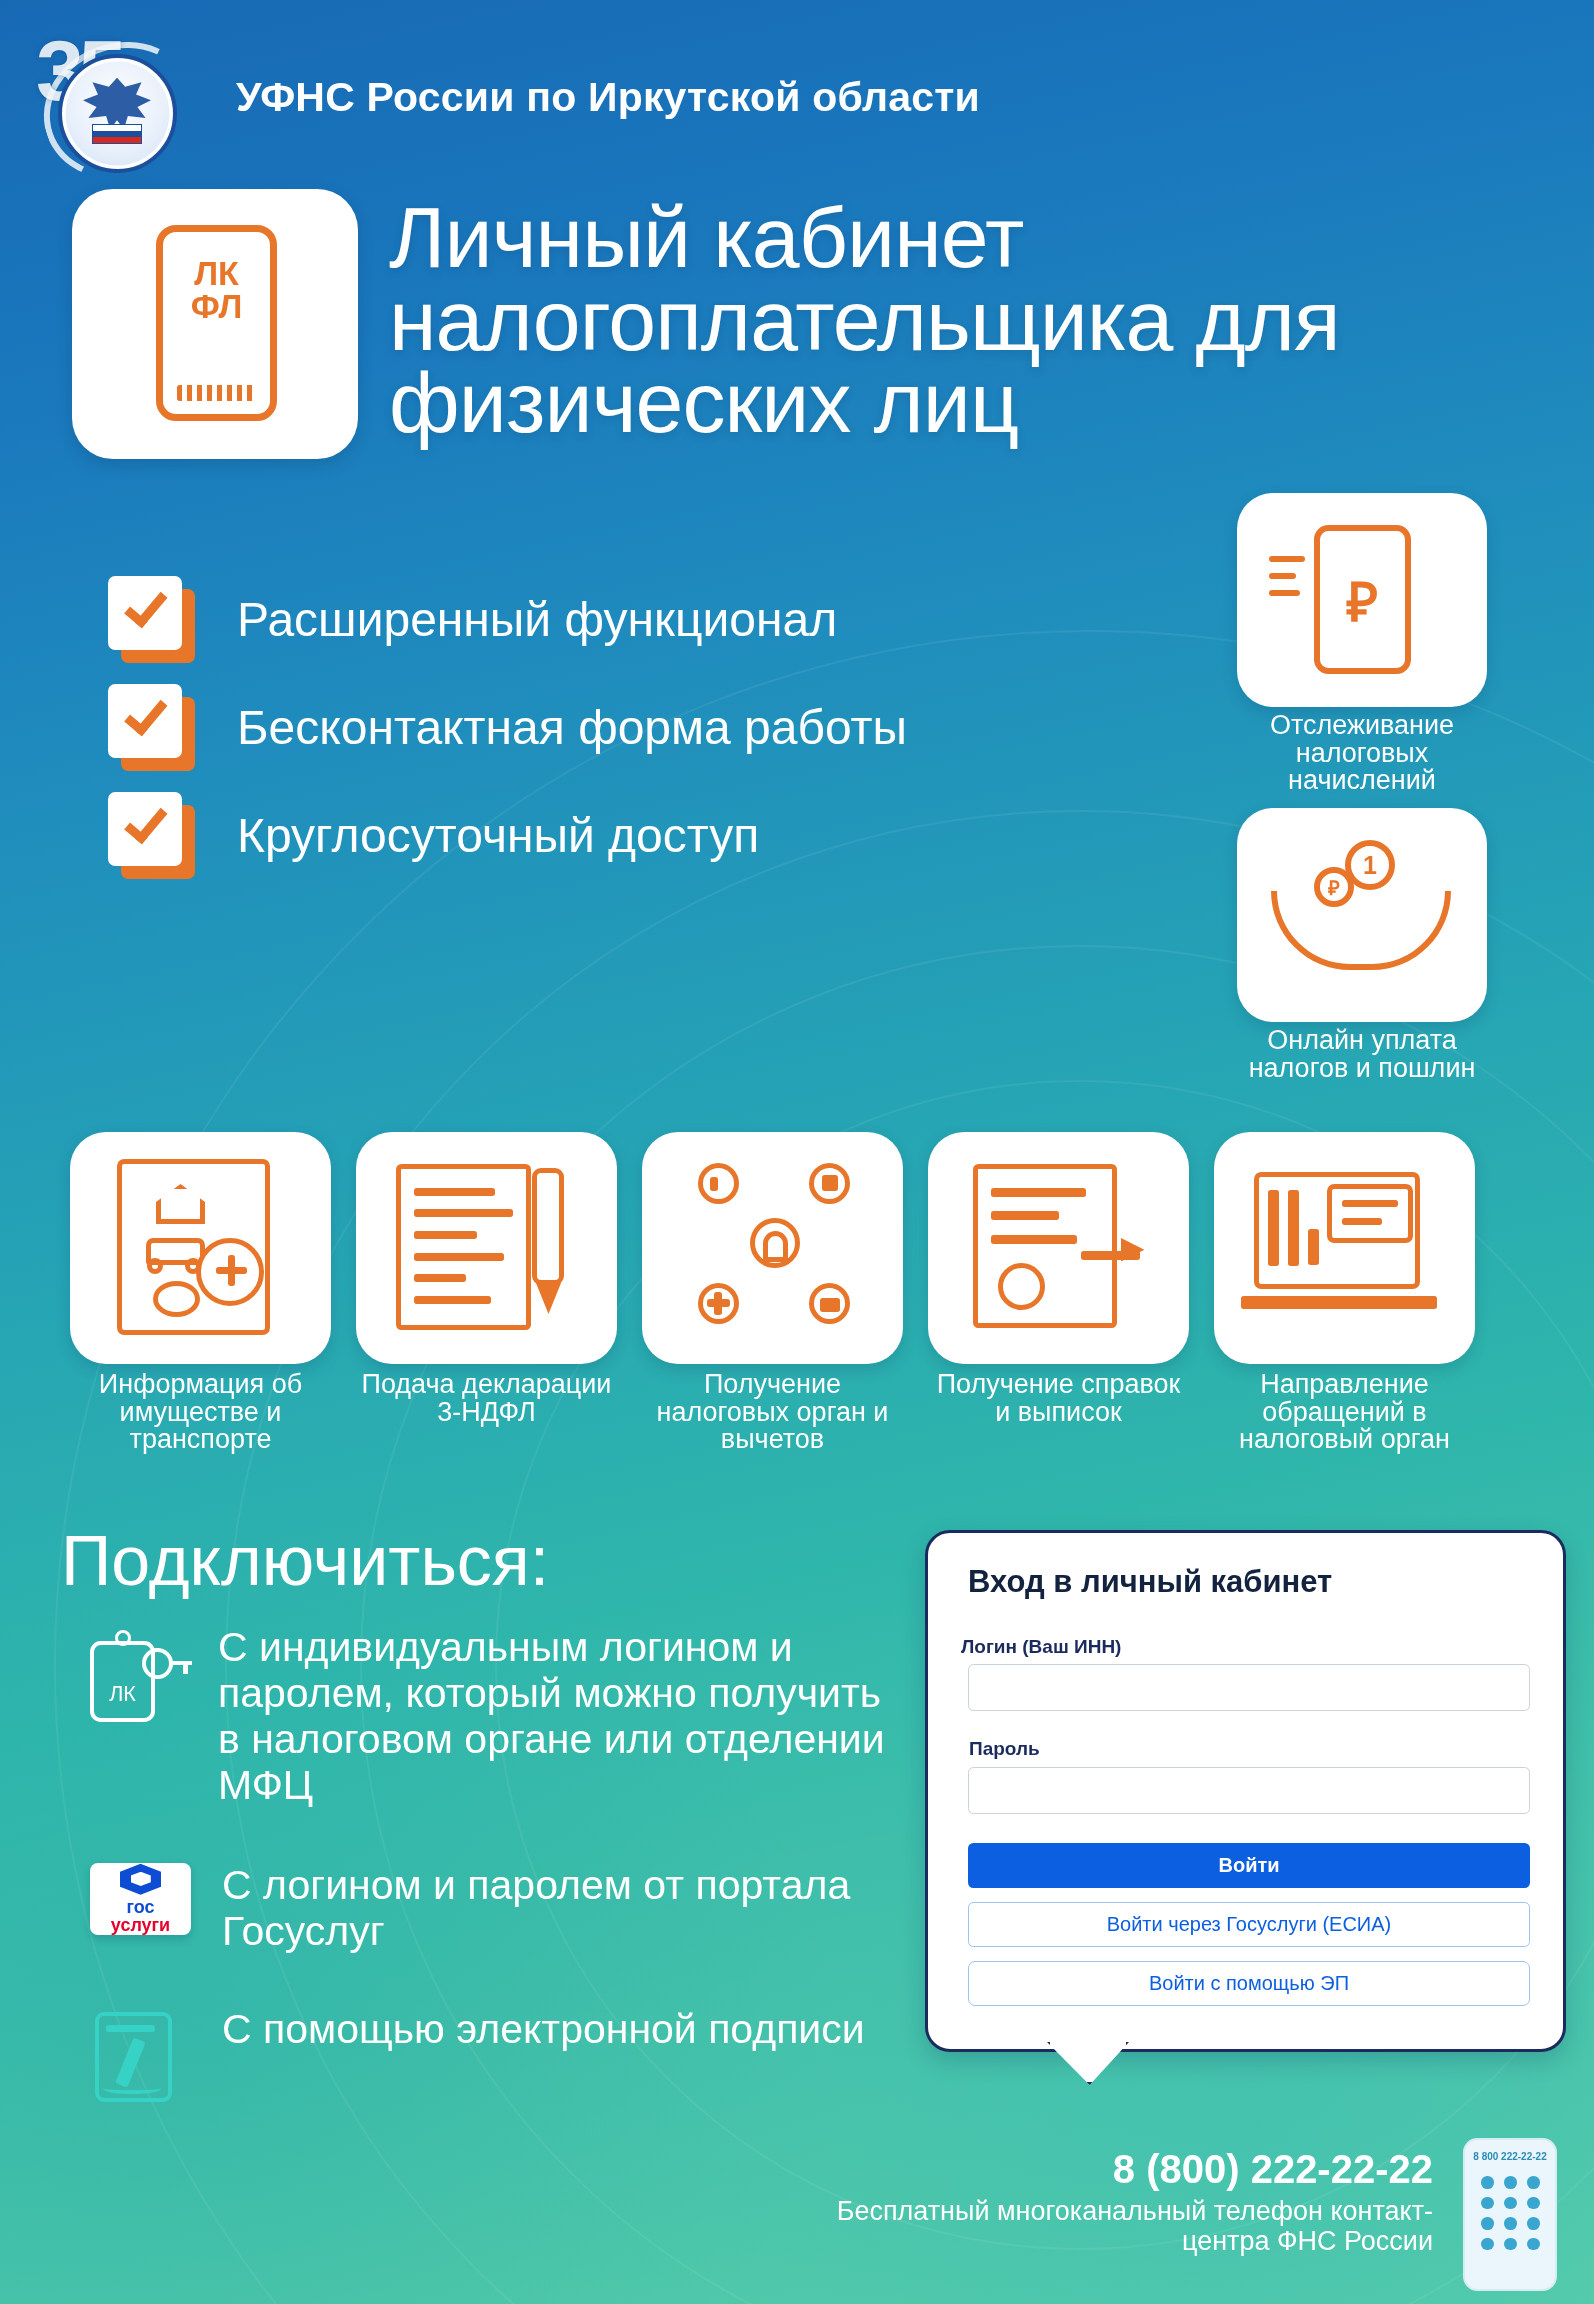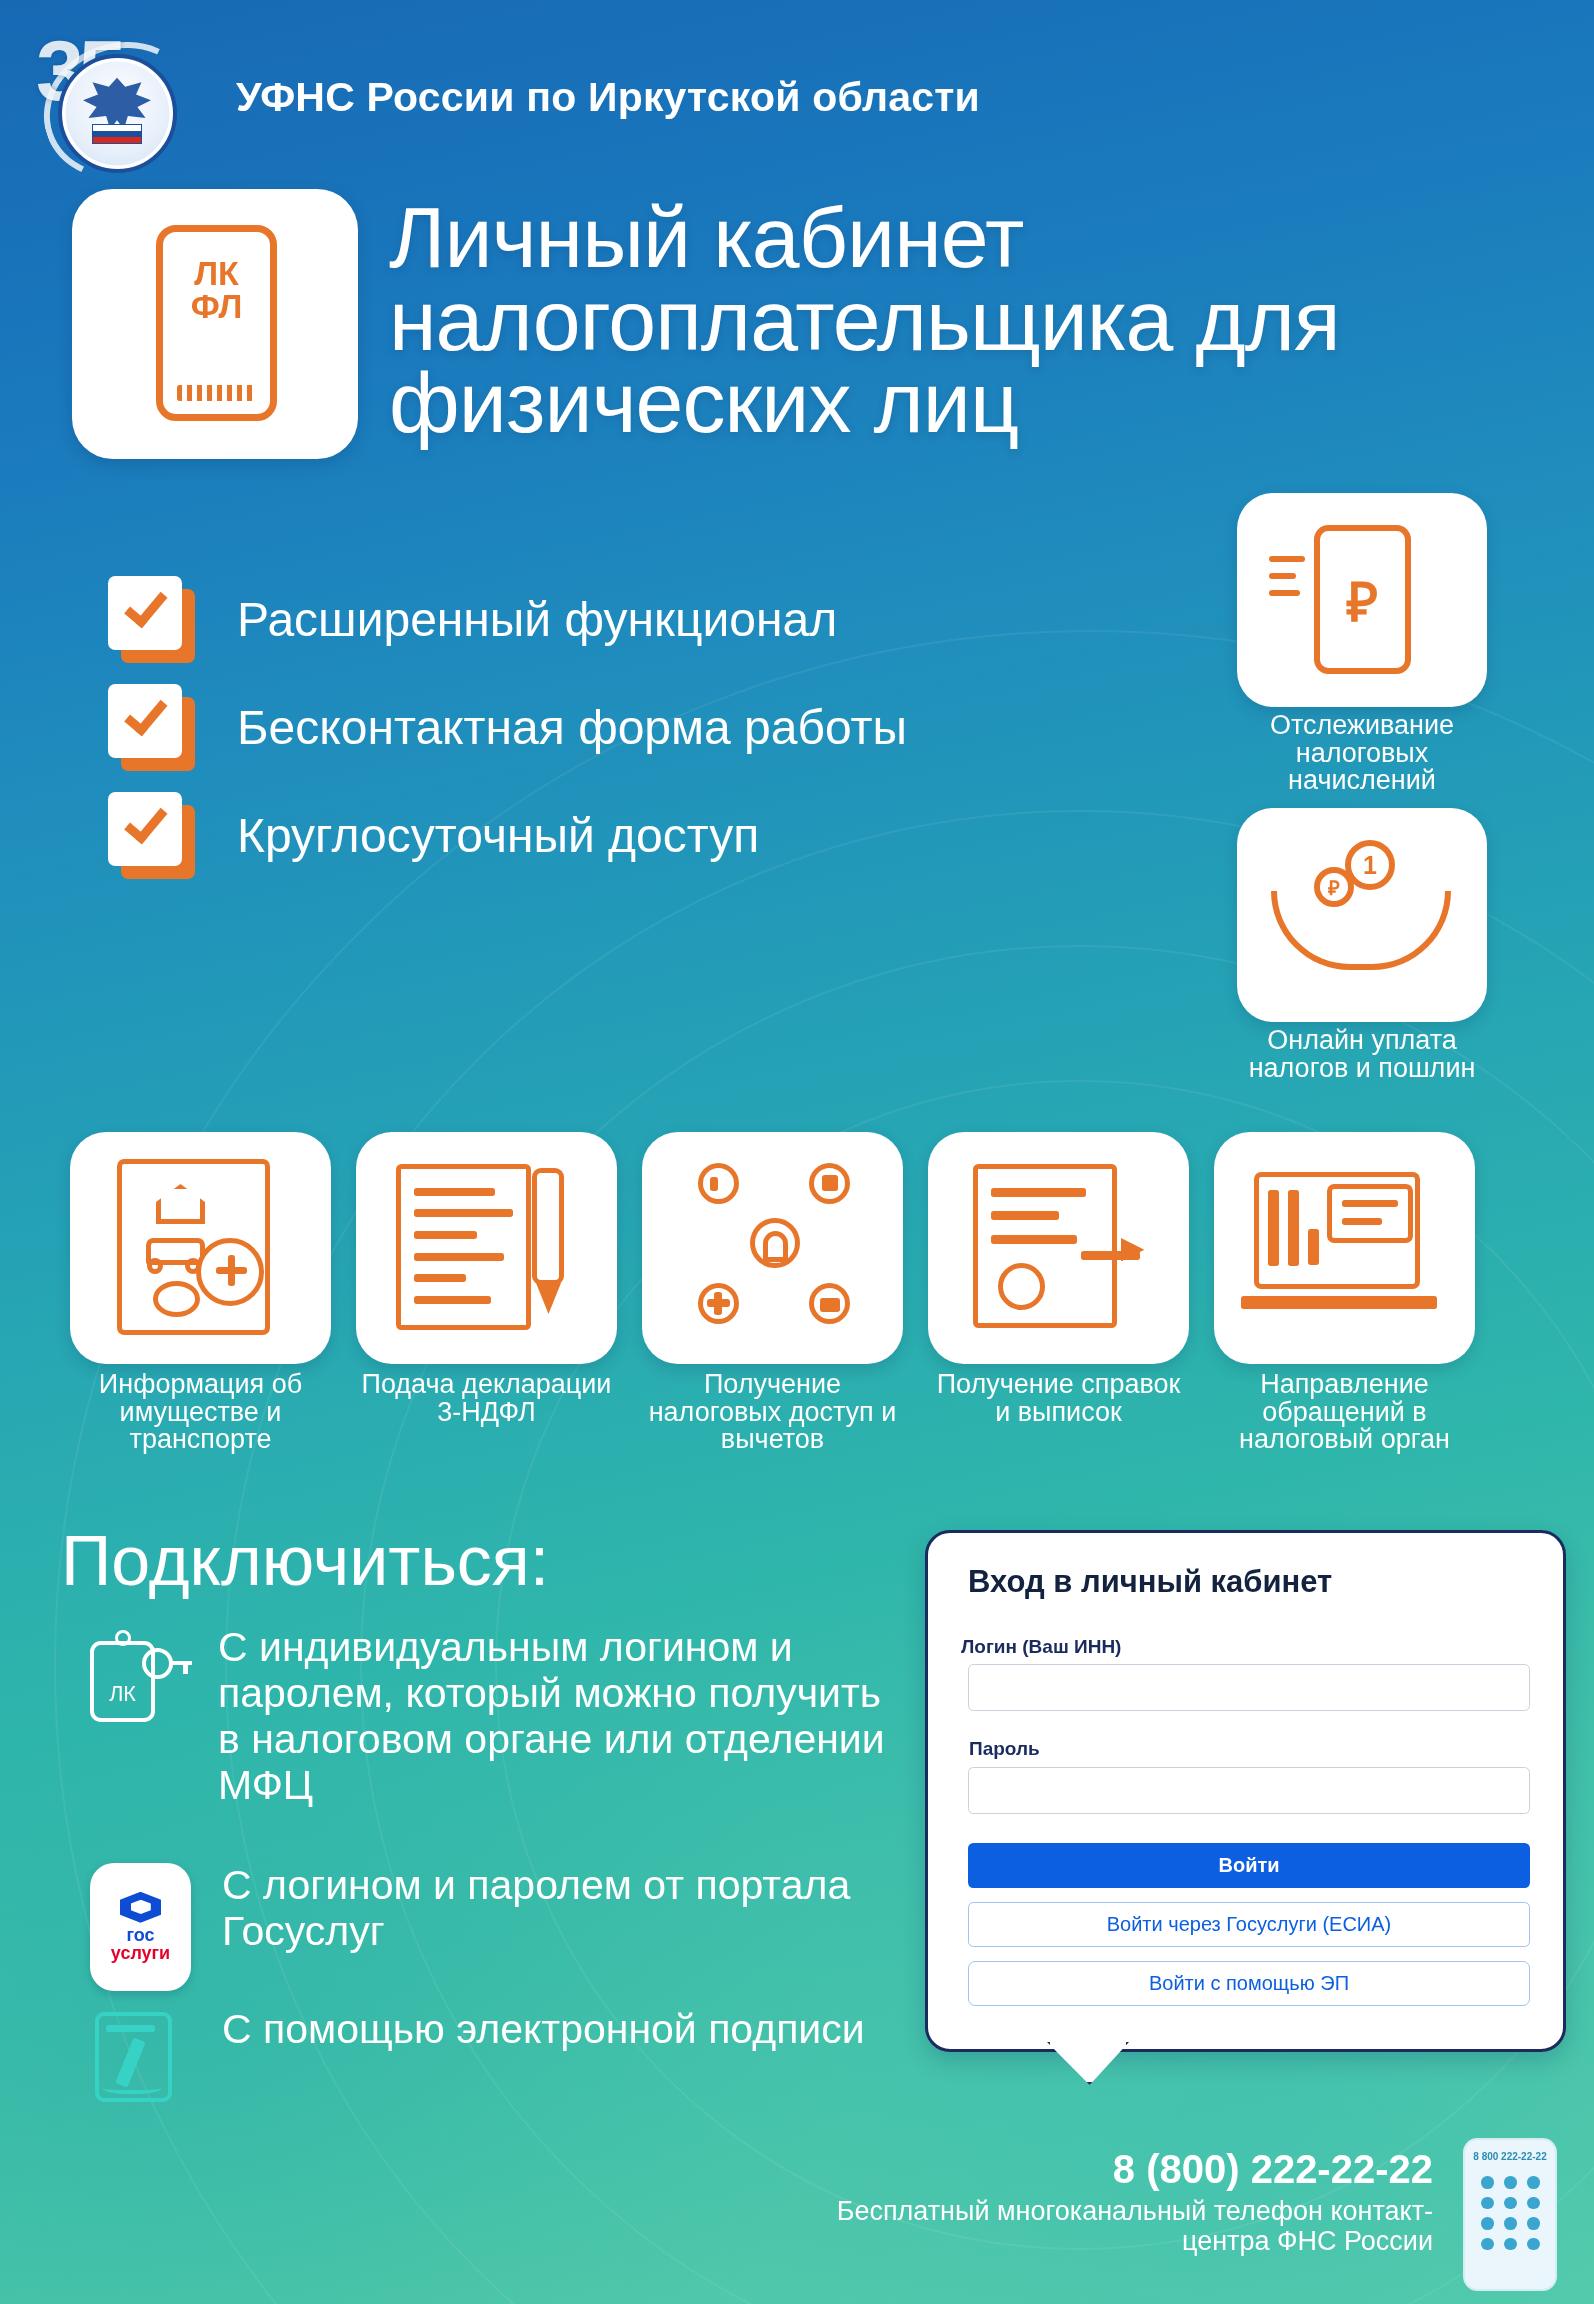--- a/index.html
+++ b/index.html
@@ -193,21 +193,21 @@
     border: 4.5px solid #fff; border-radius: 10.8px;
   }
   .key-tag span { position: absolute; left: 0; right: 0; bottom: 10.8px; text-align: center; color: #fff; font-size: 21.6px; }
   .key-hole { position: absolute; left: 25px; top: 5.4px; width: 16px; height: 16px; border: 3.6px solid #fff; border-radius: 50%; }
   .key-shape { position: absolute; left: 52px; top: 23.4px; width: 49px; height: 32px; }
   .key-shape .kc { position: absolute; left: 0; top: 0; width: 31px; height: 31px; border: 4.5px solid #fff; border-radius: 50%; }
   .key-shape .kb { position: absolute; left: 27px; top: 12.6px; width: 23.4px; height: 4.5px; background: #fff; }
   .key-shape .kt { position: absolute; left: 41px; top: 12.6px; width: 4.5px; height: 12.6px; background: #fff; }
 
   .gos-ico {
-    position: relative; flex: 0 0 101px; width: 101px; height: 128px; border-radius: 24px;
+    position: relative; flex: 0 0 101px; width: 101px; height: 72px; border-radius: 8px;
     background: #fff; display: flex; align-items: center; justify-content: center; flex-direction: column;
     box-shadow: 0 3.6px 9px rgba(0,40,80,.18);
   }
   .gos-hex {
     width: 41px; height: 31px; background: #0d4cd3; position: relative;
     clip-path: polygon(50% 0%, 100% 26%, 100% 74%, 50% 100%, 0% 74%, 0% 26%);
     margin-bottom: 3.6px;
   }
   .gos-hex::after {
     content: ""; position: absolute; left: 10.8px; top: 8px; width: 20px; height: 14.4px;
@@ -397,21 +397,21 @@
         <div class="or-circ" style="left:56px; top:31px; width:41px; height:41px;"></div>
         <div class="or-circ" style="left:167px; top:31px; width:41px; height:41px;"></div>
         <div class="or-circ" style="left:56px; top:151px; width:41px; height:41px;"></div>
         <div class="or-circ" style="left:167px; top:151px; width:41px; height:41px;"></div>
         <div class="ln" style="left:68px; top:45px; width:8px; height:14.4px; background:#e8762a;"></div>
         <div class="ln" style="left:180px; top:43px; width:16px; height:16px; background:#e8762a; border-radius:2.7px;"></div>
         <div class="ln" style="left:65px; top:167px; width:23.4px; height:8px;"></div>
         <div class="ln" style="left:72px; top:160px; width:8px; height:23.4px;"></div>
         <div class="ln" style="left:178px; top:166px; width:20px; height:14.4px; background:#e8762a;"></div>
       </div>
-      <div class="cap">Получение налоговых доступ и вычетов</div>
+      <div class="cap">Получение налоговых орган и вычетов</div>
     </div>
 
     <div class="svc">
       <div class="tile">
         <div class="or-box" style="left:45px; top:32px; width:144px; height:164px; border-radius:5.4px;"></div>
         <div class="ln" style="left:63px; top:56px; width:95px; height:9px;"></div>
         <div class="ln" style="left:63px; top:79px; width:68px; height:9px;"></div>
         <div class="ln" style="left:63px; top:103px; width:86px; height:9px;"></div>
         <div class="or-circ" style="left:70px; top:131px; width:47px; height:47px;"></div>
         <div class="ln" style="left:153px; top:119px; width:59px; height:9px;"></div>

